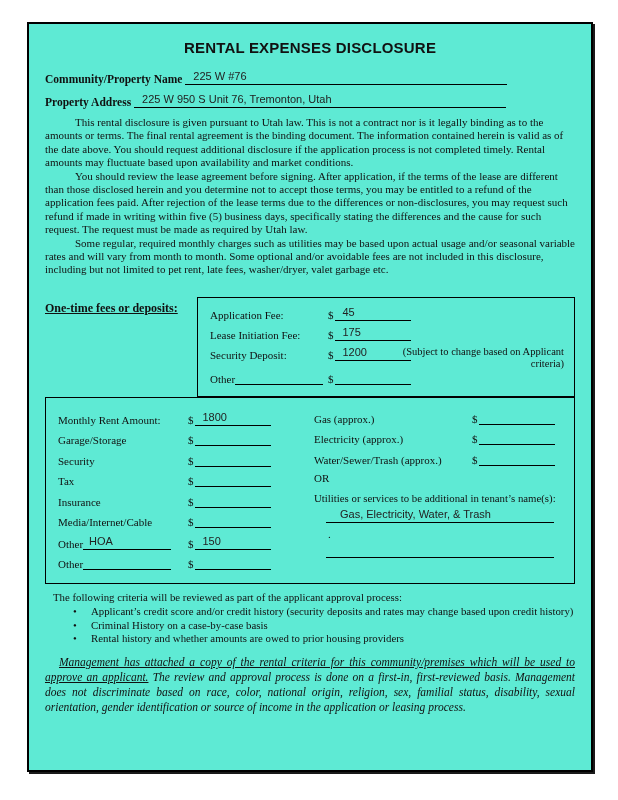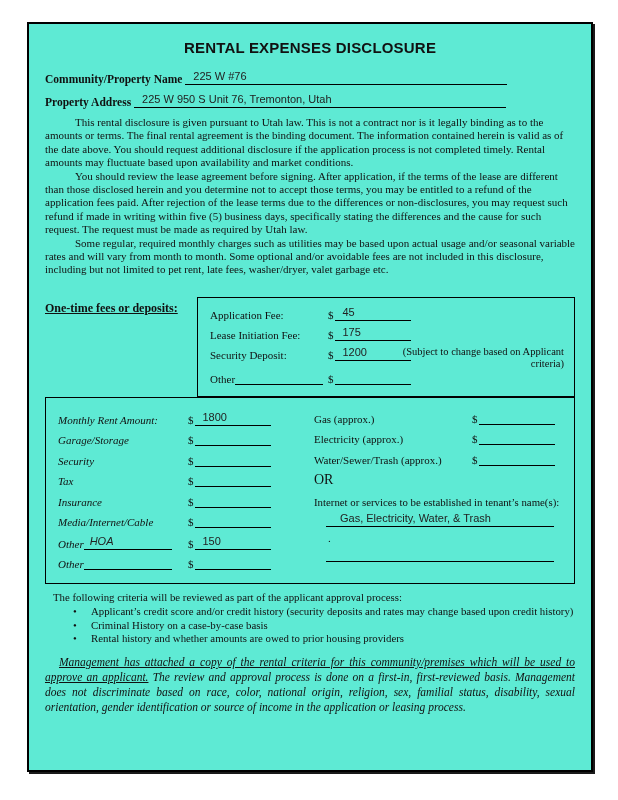--- a/index.html
+++ b/index.html
@@ -47,23 +47,23 @@
     position:absolute; right:10px; top:48px; width:168px;
     font-size:10.5px; line-height:1.2; text-align:right;
   }
 
   
   .m-heading { font-weight:bold; text-decoration:underline; font-size:12px; margin:12px 0 8px 0; }
   .m-box { border:1.5px solid #000; padding:13px 10px 6px 12px; display:flex; }
   .m-left { width:248px; flex-shrink:0; }
   .m-right { flex:1; padding-left:8px; }
   .m-row { display:flex; align-items:flex-end; margin-bottom:6.5px; font-size:11px; }
-  .m-label { width:130px; flex-shrink:0;font-style:italic; }
+  .m-label { width:130px; flex-shrink:0; }
   .m-label-r { width:158px; flex-shrink:0; }
-  .m-or { font-size:14px; margin:1px 0 8px 0; }
+  .m-or { font-size:11px; margin:1px 0 8px 0; }
   .m-util-label { font-size:10.8px; margin-bottom:3px; white-space:nowrap; }
   .util-line { margin-left:12px; }
   .w-util { width:228px; padding-left:14px; }
   .m-dot { font-size:11px; padding-left:14px; margin:4px 0 3px 0; line-height:10px; }
   .blank-h { height:14px; }
 
   
   .criteria { margin-top:7px; font-size:10.8px; line-height:1.28; }
   .bullet { position:relative; padding-left:46px; }
   .bullet::before { content:"\2022"; position:absolute; left:28px; top:0; }
@@ -178,21 +178,21 @@
         <span class="m-label-r">Electricity (approx.)</span>
         <span class="dollar">$</span>
         <span class="fill amt blank-h"></span>
       </div>
       <div class="m-row">
         <span class="m-label-r">Water/Sewer/Trash (approx.)</span>
         <span class="dollar">$</span>
         <span class="fill amt blank-h"></span>
       </div>
       <div class="m-or">OR</div>
-      <div class="m-util-label">Internet or services to be established in tenant’s name(s):</div>
+      <div class="m-util-label">Utilities or services to be additional in tenant’s name(s):</div>
       <div class="util-line">
         <span class="fill w-util">Gas, Electricity, Water, &amp; Trash</span>
       </div>
       <div class="m-dot">.</div>
       <div class="util-line">
         <span class="fill w-util blank-h"></span>
       </div>
     </div>
   </div>
 

